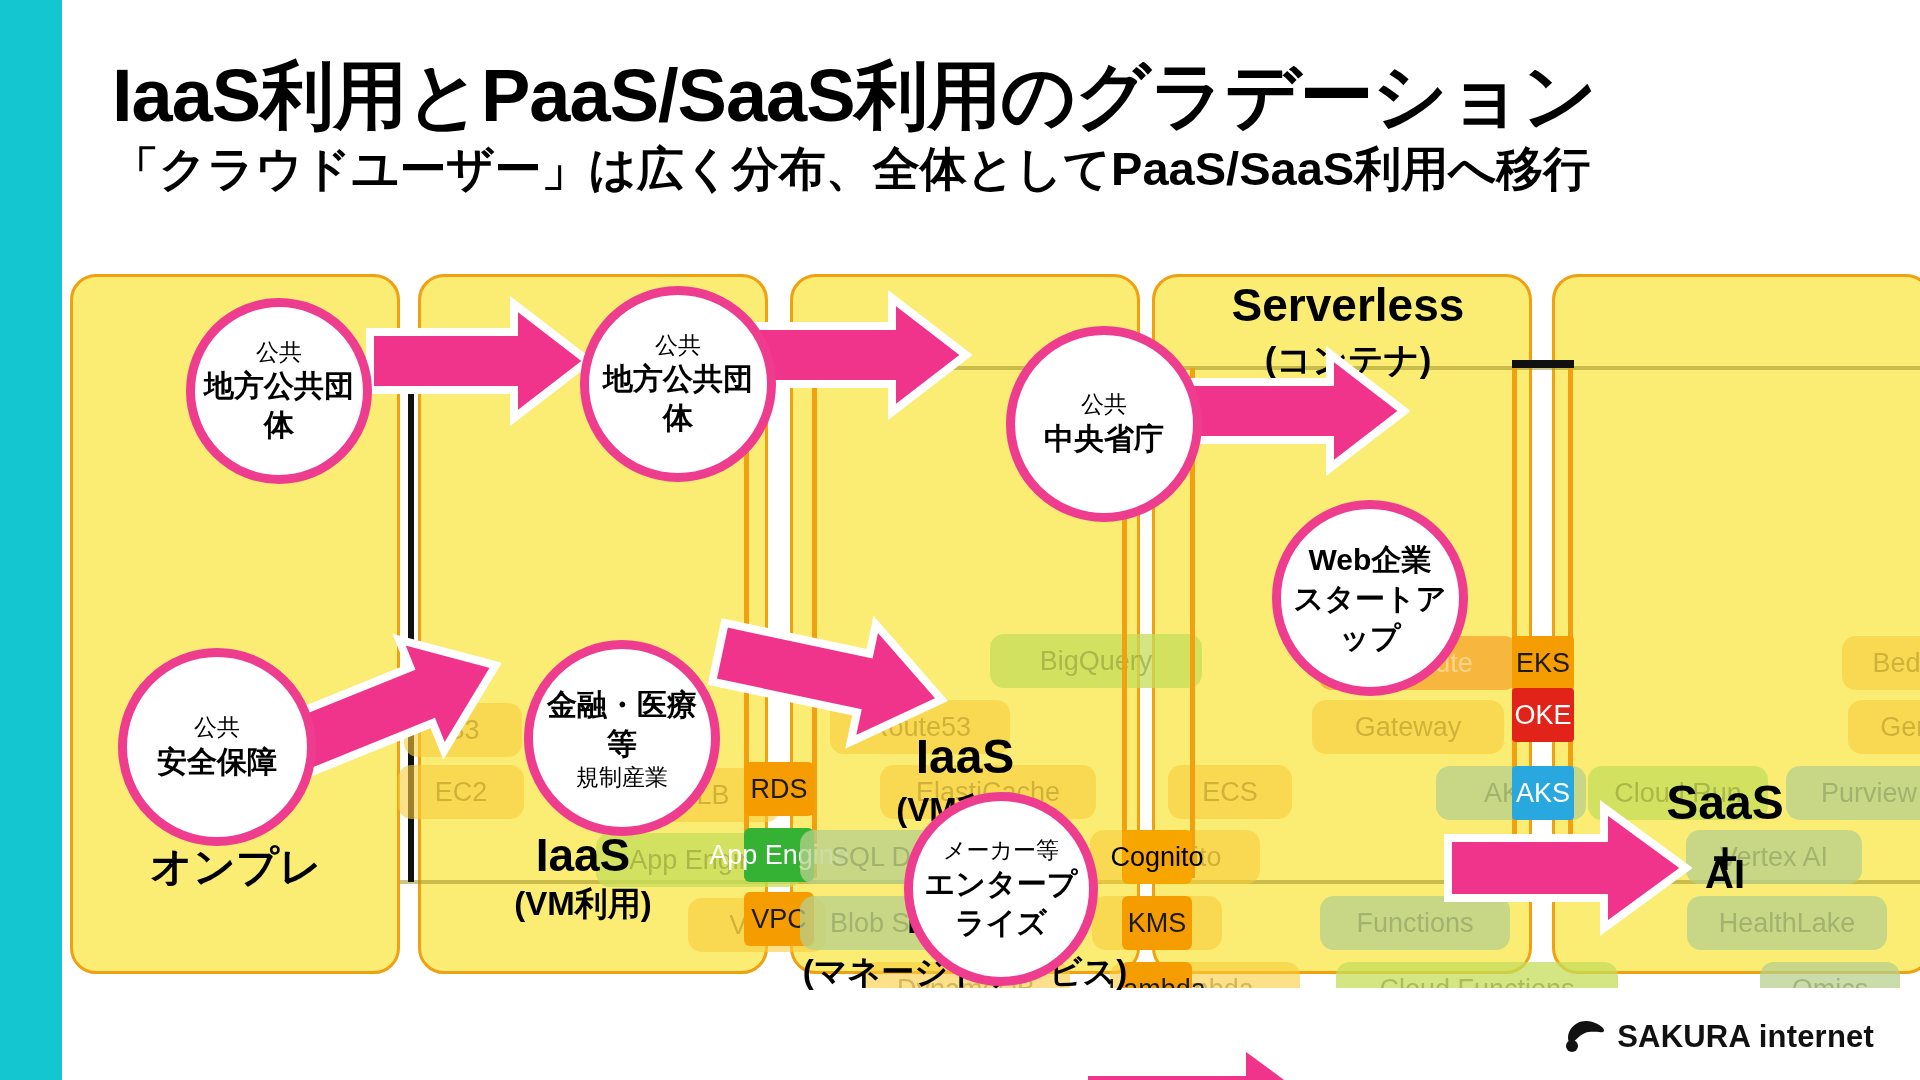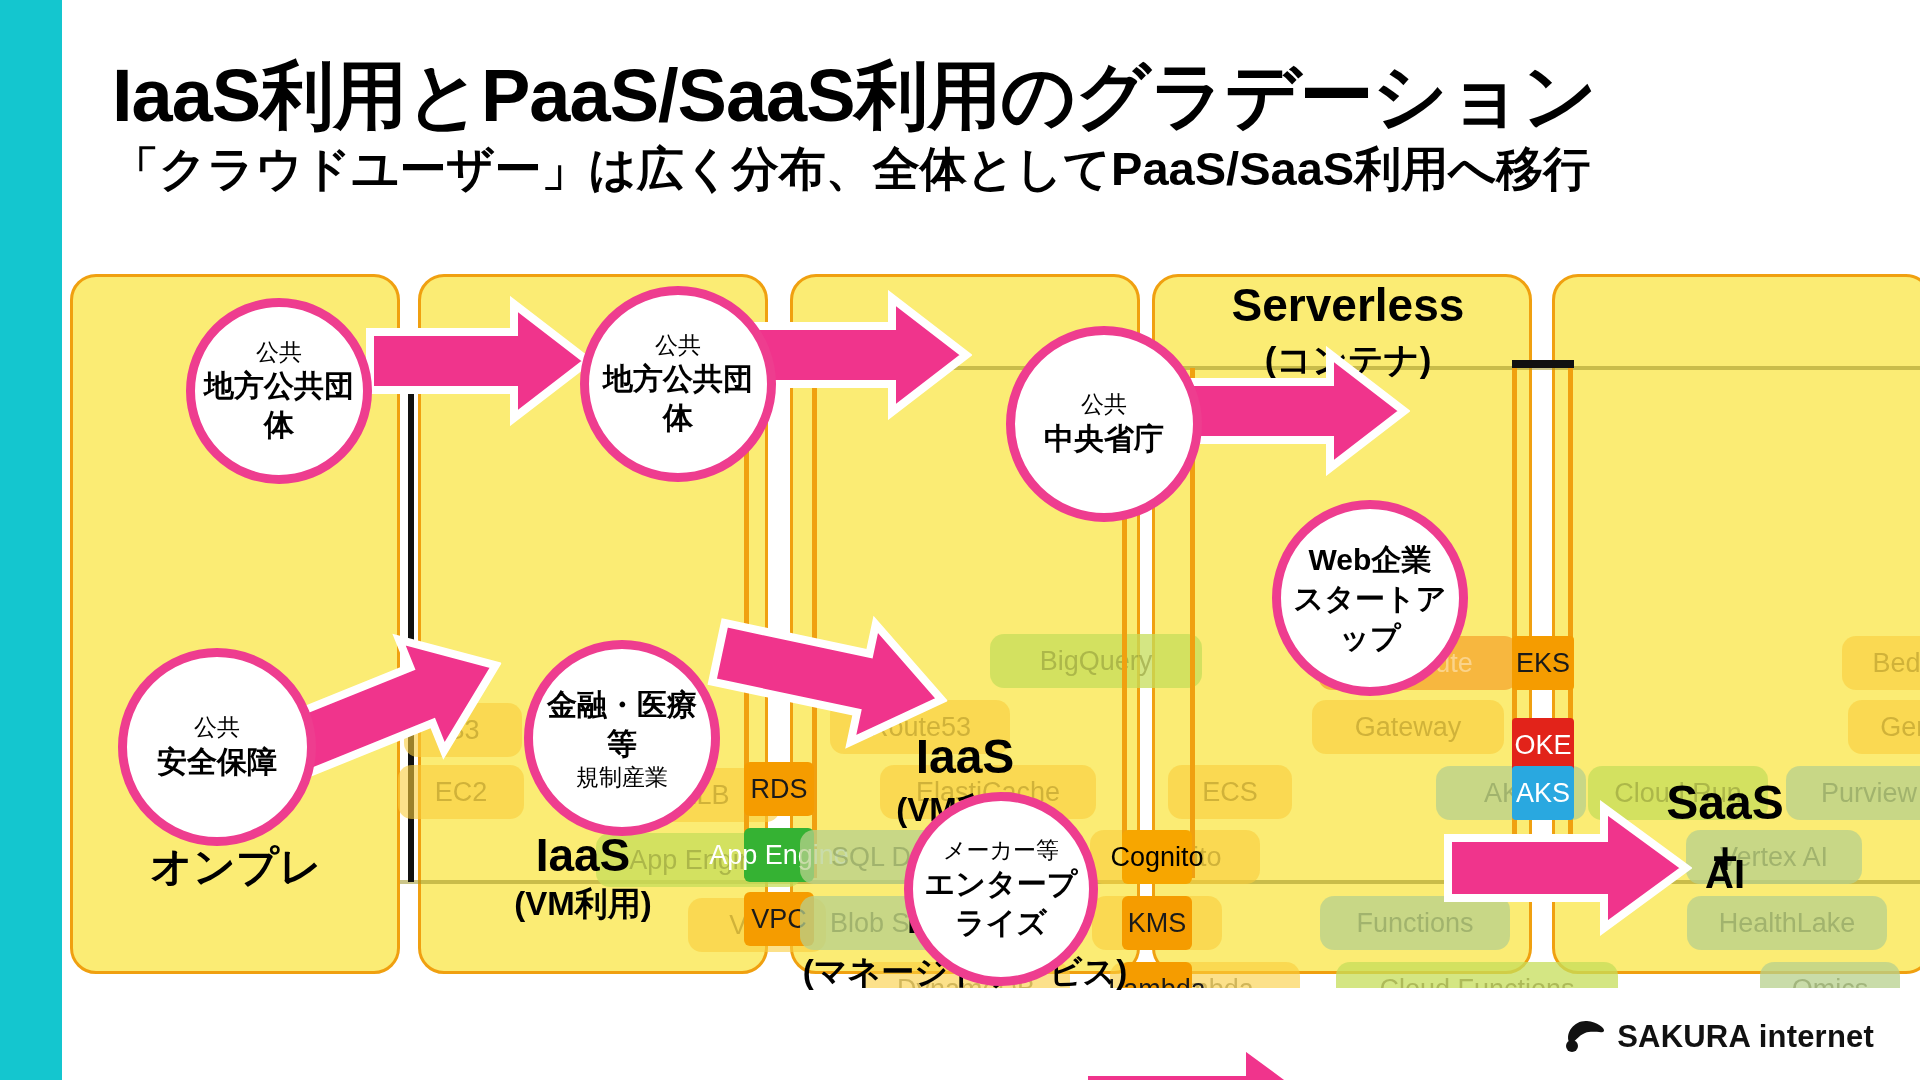--- a/index.html
+++ b/index.html
@@ -222,21 +222,21 @@
 
     <div class="tag t-orange" style="left:1318px; top:368px; width:200px;">Compute</div>
     <div class="tag t-gold" style="left:1312px; top:432px; width:192px;">Gateway</div>
     <div class="tag t-sage" style="left:1436px; top:498px; width:150px;">AKS</div>
     <div class="tag t-sage" style="left:1320px; top:628px; width:190px;">Functions</div>
     <div class="tag t-lime" style="left:1336px; top:694px; width:282px;">Cloud Functions</div>
 
     <div class="stripe" style="left:1512px; top:100px; height:510px;"></div>
     <div class="stripe" style="left:1568px; top:100px; height:510px;"></div>
     <div class="tag v-orange" style="left:1512px; top:368px; width:62px; border-radius:4px;">EKS</div>
-    <div class="tag v-red" style="left:1512px; top:450px; width:62px; border-radius:4px;">OKE</div>
+    <div class="tag v-red" style="left:1512px; top:420px; width:62px; border-radius:4px;">OKE</div>
     <div class="tag v-blue" style="left:1512px; top:498px; width:62px; border-radius:4px;">AKS</div>
 
     <div class="tag t-lime" style="left:1588px; top:498px; width:180px;">Cloud Run</div>
     <div class="tag t-sage" style="left:1786px; top:498px; width:166px;">Purview</div>
     <div class="tag t-sage" style="left:1686px; top:562px; width:176px;">Vertex AI</div>
     <div class="tag t-sage" style="left:1687px; top:628px; width:200px;">HealthLake</div>
     <div class="tag t-sage" style="left:1760px; top:694px; width:140px;">Omics</div>
     <div class="tag t-gold" style="left:1842px; top:368px; width:160px;">Bedrock</div>
     <div class="tag t-gold" style="left:1848px; top:432px; width:150px;">Gemini</div>
 

